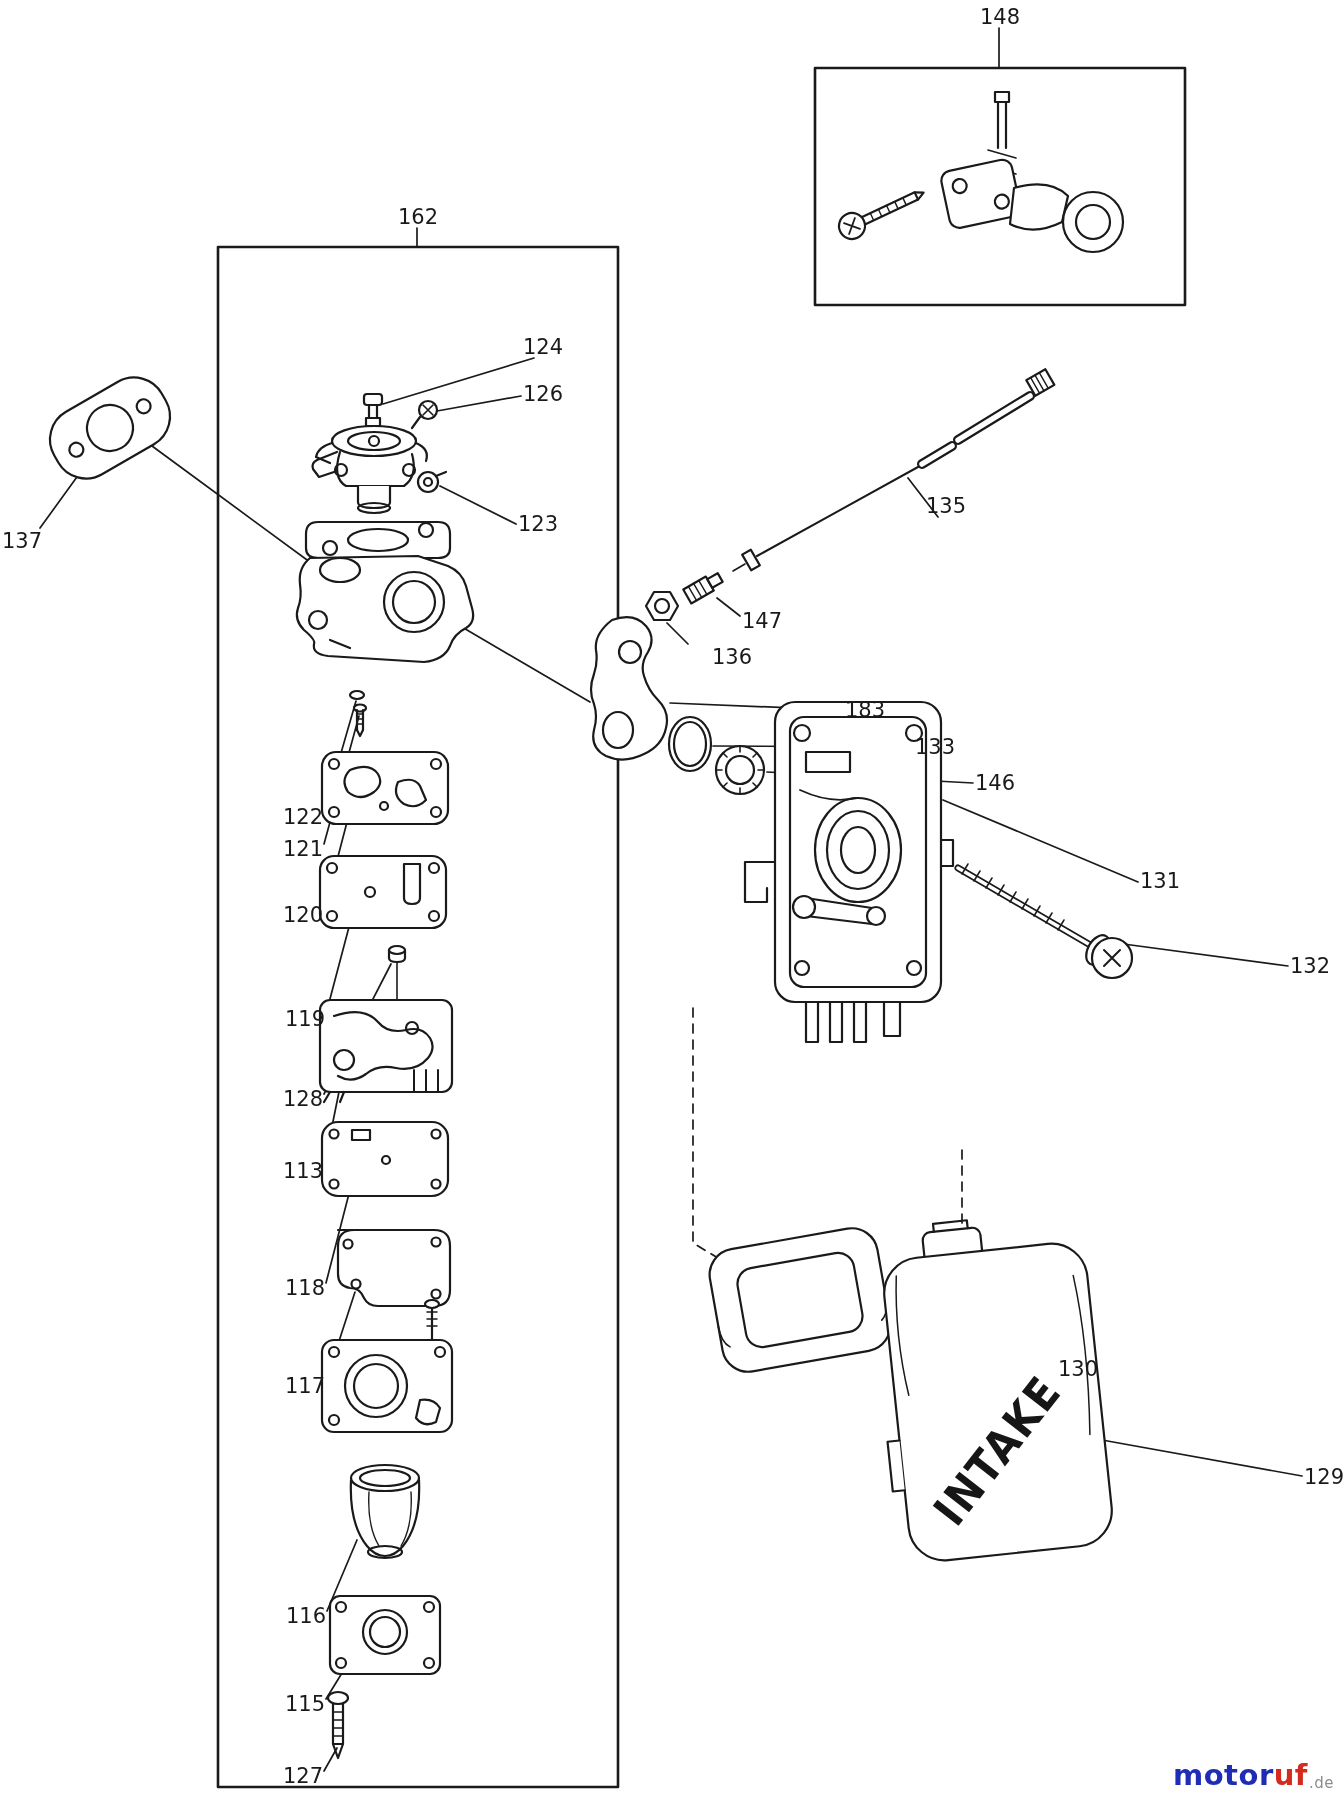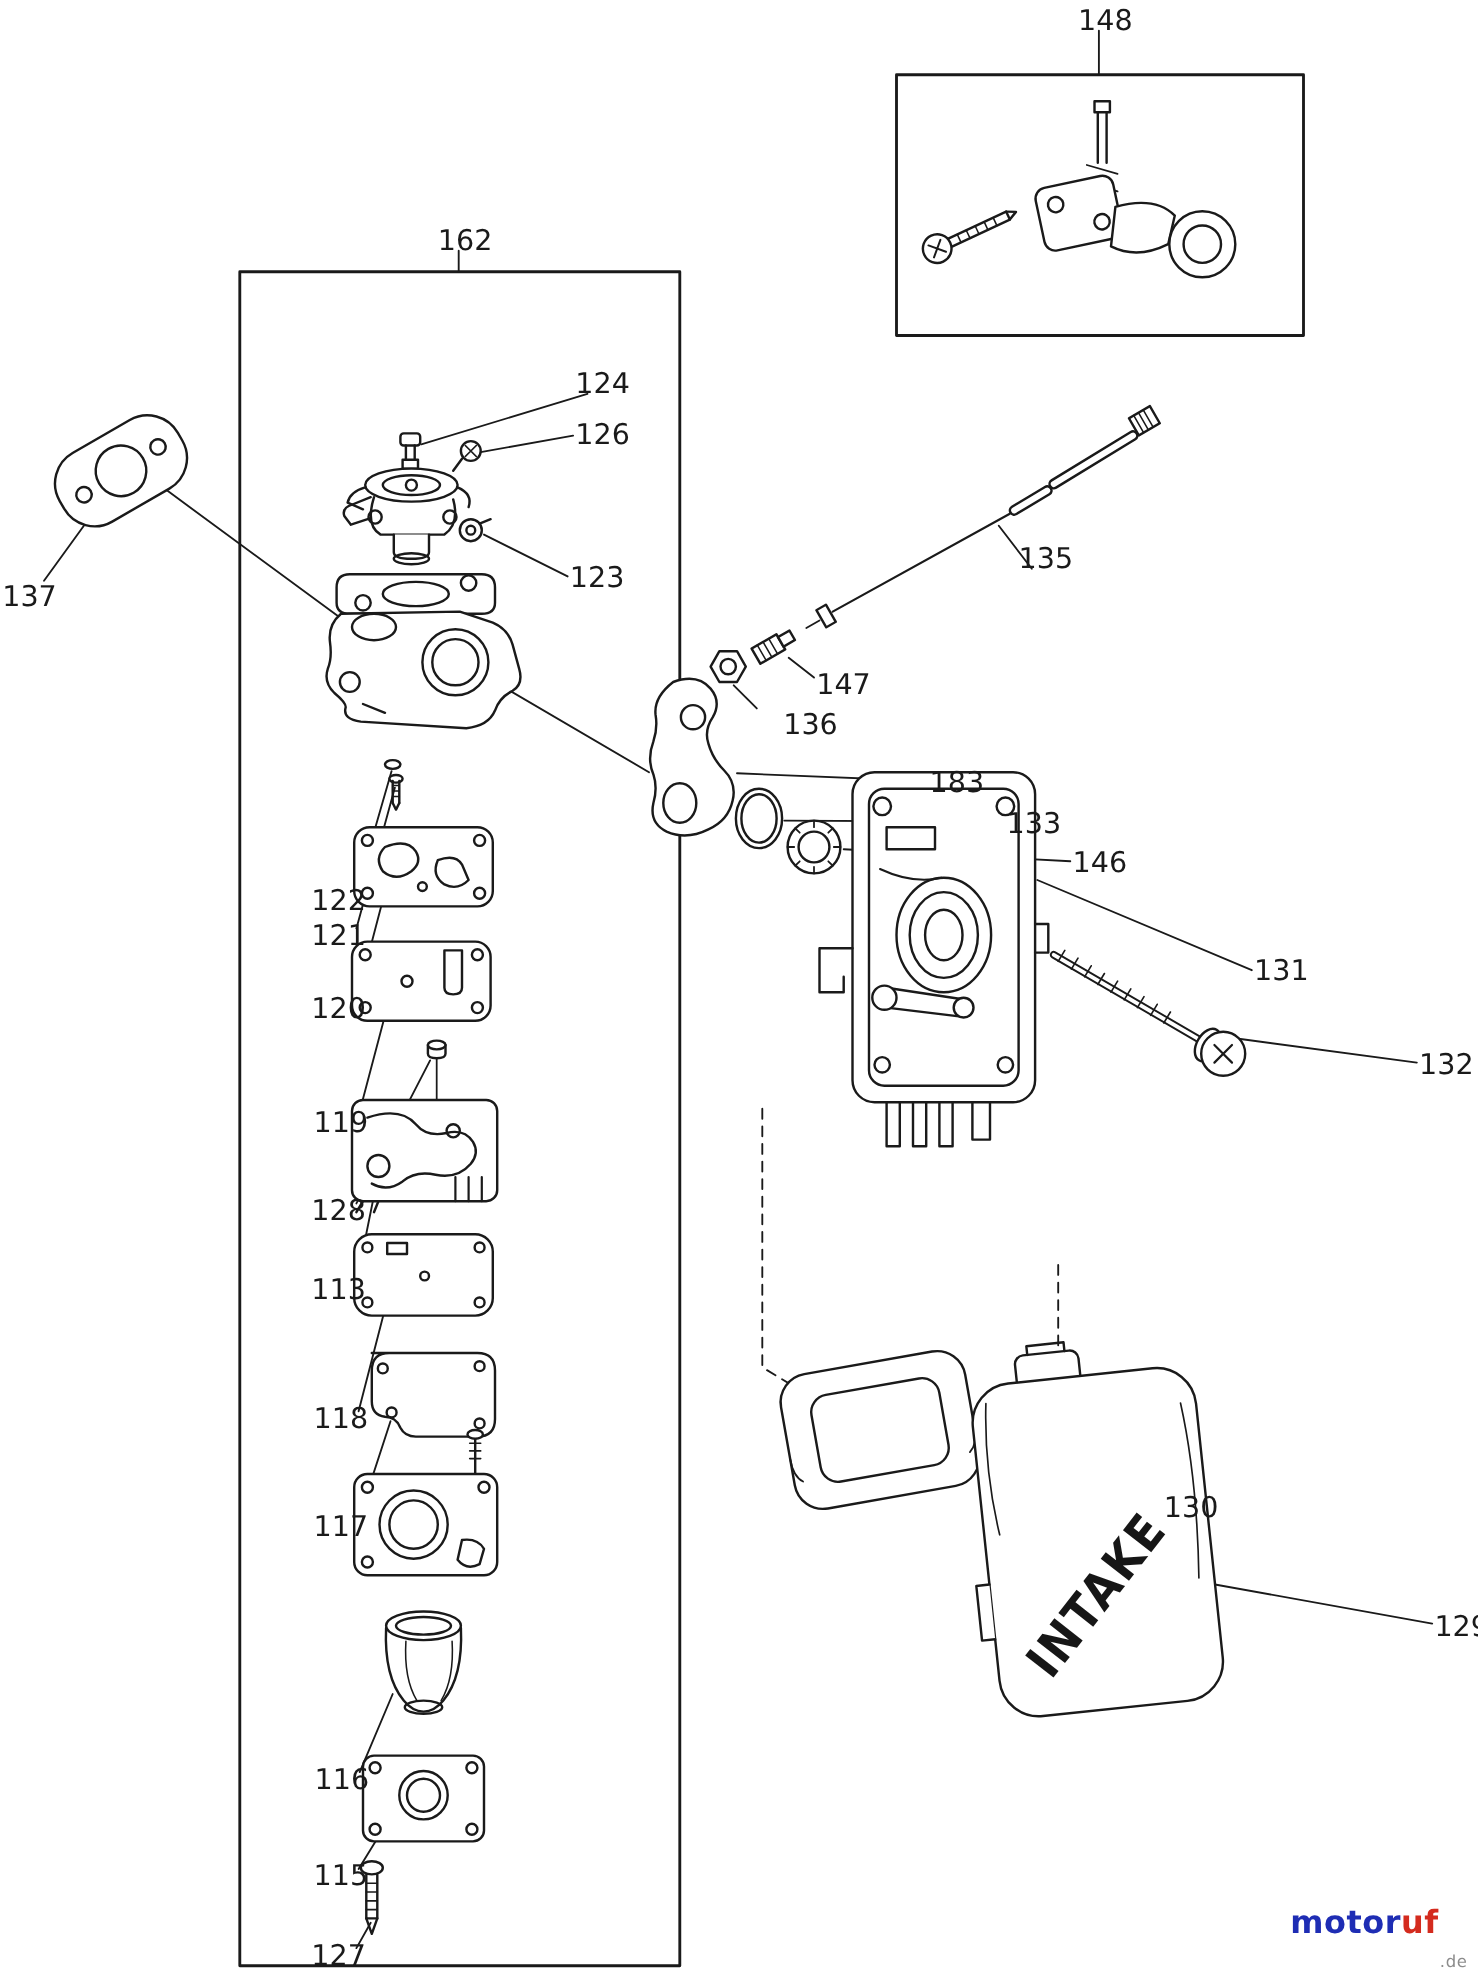--- a/index.html
+++ b/index.html
@@ -3,31 +3,31 @@
 <meta charset="utf-8">
 <style>
   * { margin:0; padding:0; box-sizing:border-box; }
   html,body { background:#ffffff; }
   .stage {
     position:relative; width:1344px; height:1800px; background:#ffffff;
     overflow:hidden; font-family:"DejaVu Sans","Liberation Sans",sans-serif;
   }
   .art { position:absolute; left:0; top:0; width:1344px; height:1800px; }
   .plabel {
-    position:absolute; font-size:26px; line-height:1.05; color:#1a1a1a;
+    position:absolute; font-size:21px; line-height:1.05; color:#1a1a1a;
     white-space:nowrap; user-select:none;
   }
   .intake-text {
     position:absolute; left:944px; top:1496px;
     transform:rotate(-52deg) scaleY(1.12); transform-origin:0 50%;
     font-size:40px; font-weight:700; letter-spacing:2px; color:#161616;
   }
   .watermark {
     position:absolute; right:10px; bottom:8px;
-    display:flex; align-items:flex-start; font-weight:700; font-size:29px;
+    display:flex; align-items:flex-end; font-weight:700; font-size:29px;
     letter-spacing:0.5px;
   }
   .watermark .p1 { color:#1e2db4; }
   .watermark .p2 { color:#d42b1e; }
   .watermark .tld { color:#8c8c8c; font-size:15px; font-weight:400; margin-left:1px;margin-top:44px; }
 </style>
 </head>
 <body>
 
 <div class="stage">

